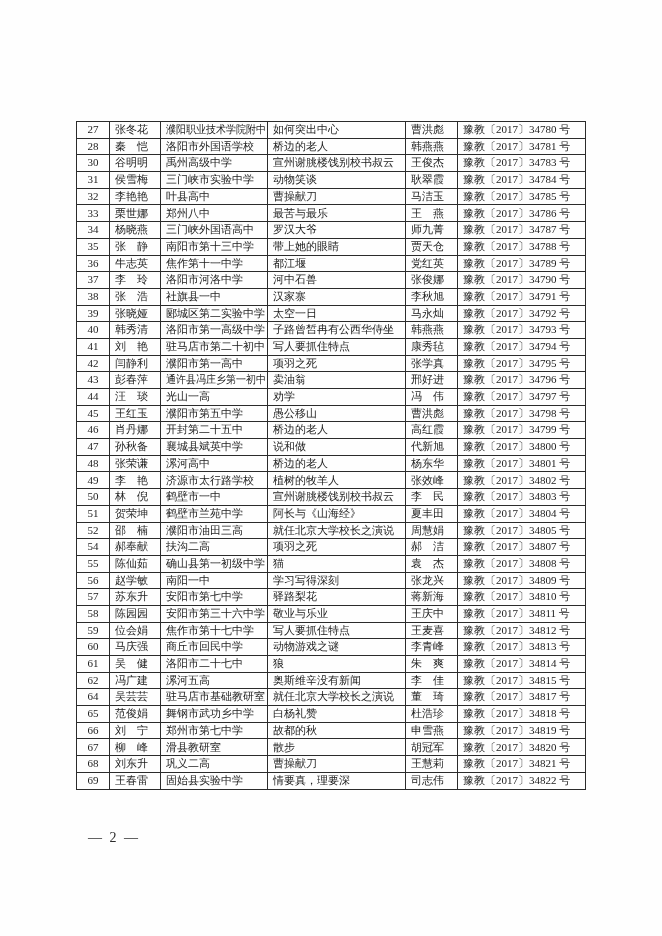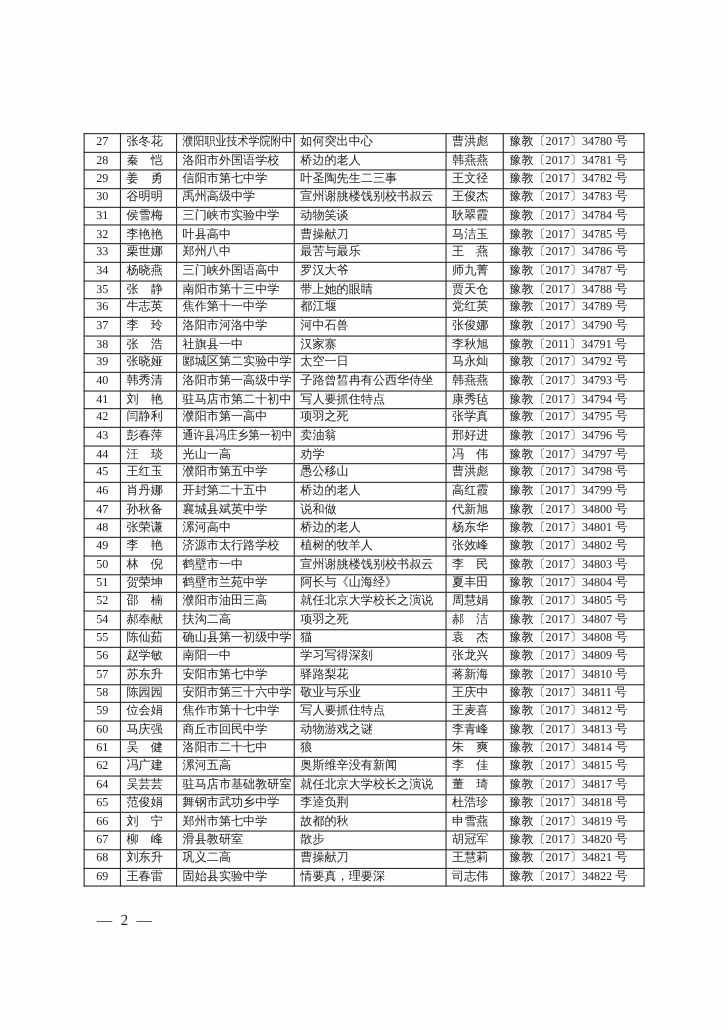--- a/index.html
+++ b/index.html
@@ -81,28 +81,20 @@
         </tr>
         <tr>
           <td class="c-idx"><span class="fit">28</span></td>
           <td class="c-name"><span class="fit">秦　恺</span></td>
           <td class="c-school"><span class="fit">洛阳市外国语学校</span></td>
           <td class="c-title"><span class="fit">桥边的老人</span></td>
           <td class="c-reviewer"><span class="fit">韩燕燕</span></td>
           <td class="c-cert"><span class="fit">豫教〔2017〕34781 号</span></td>
         </tr>
         <tr>
-          <td class="c-idx"><span class="fit">29</span></td>
-          <td class="c-name"><span class="fit">姜　勇</span></td>
-          <td class="c-school"><span class="fit">信阳市第七中学</span></td>
-          <td class="c-title"><span class="fit">叶圣陶先生二三事</span></td>
-          <td class="c-reviewer"><span class="fit">王文径</span></td>
-          <td class="c-cert"><span class="fit">豫教〔2017〕34782 号</span></td>
-        </tr>
-        <tr>
           <td class="c-idx"><span class="fit">30</span></td>
           <td class="c-name"><span class="fit">谷明明</span></td>
           <td class="c-school"><span class="fit">禹州高级中学</span></td>
           <td class="c-title"><span class="fit">宣州谢朓楼饯别校书叔云</span></td>
           <td class="c-reviewer"><span class="fit">王俊杰</span></td>
           <td class="c-cert"><span class="fit">豫教〔2017〕34783 号</span></td>
         </tr>
         <tr>
           <td class="c-idx"><span class="fit">31</span></td>
           <td class="c-name"><span class="fit">侯雪梅</span></td>
@@ -158,21 +150,21 @@
           <td class="c-title"><span class="fit">河中石兽</span></td>
           <td class="c-reviewer"><span class="fit">张俊娜</span></td>
           <td class="c-cert"><span class="fit">豫教〔2017〕34790 号</span></td>
         </tr>
         <tr>
           <td class="c-idx"><span class="fit">38</span></td>
           <td class="c-name"><span class="fit">张　浩</span></td>
           <td class="c-school"><span class="fit">社旗县一中</span></td>
           <td class="c-title"><span class="fit">汉家寨</span></td>
           <td class="c-reviewer"><span class="fit">李秋旭</span></td>
-          <td class="c-cert"><span class="fit">豫教〔2011〕34791 号</span></td>
+          <td class="c-cert"><span class="fit">豫教〔2017〕34791 号</span></td>
         </tr>
         <tr>
           <td class="c-idx"><span class="fit">39</span></td>
           <td class="c-name"><span class="fit">张晓娅</span></td>
           <td class="c-school"><span class="fit">郾城区第二实验中学</span></td>
           <td class="c-title"><span class="fit">太空一日</span></td>
           <td class="c-reviewer"><span class="fit">马永灿</span></td>
           <td class="c-cert"><span class="fit">豫教〔2017〕34792 号</span></td>
         </tr>
         <tr>
@@ -356,21 +348,21 @@
           <td class="c-name"><span class="fit">吴芸芸</span></td>
           <td class="c-school"><span class="fit">驻马店市基础教研室</span></td>
           <td class="c-title"><span class="fit">就任北京大学校长之演说</span></td>
           <td class="c-reviewer"><span class="fit">董　琦</span></td>
           <td class="c-cert"><span class="fit">豫教〔2017〕34817 号</span></td>
         </tr>
         <tr>
           <td class="c-idx"><span class="fit">65</span></td>
           <td class="c-name"><span class="fit">范俊娟</span></td>
           <td class="c-school"><span class="fit">舞钢市武功乡中学</span></td>
-          <td class="c-title"><span class="fit">李逵负荆</span></td>
+          <td class="c-title"><span class="fit">白杨礼赞</span></td>
           <td class="c-reviewer"><span class="fit">杜浩珍</span></td>
           <td class="c-cert"><span class="fit">豫教〔2017〕34818 号</span></td>
         </tr>
         <tr>
           <td class="c-idx"><span class="fit">66</span></td>
           <td class="c-name"><span class="fit">刘　宁</span></td>
           <td class="c-school"><span class="fit">郑州市第七中学</span></td>
           <td class="c-title"><span class="fit">故都的秋</span></td>
           <td class="c-reviewer"><span class="fit">申雪燕</span></td>
           <td class="c-cert"><span class="fit">豫教〔2017〕34819 号</span></td>

